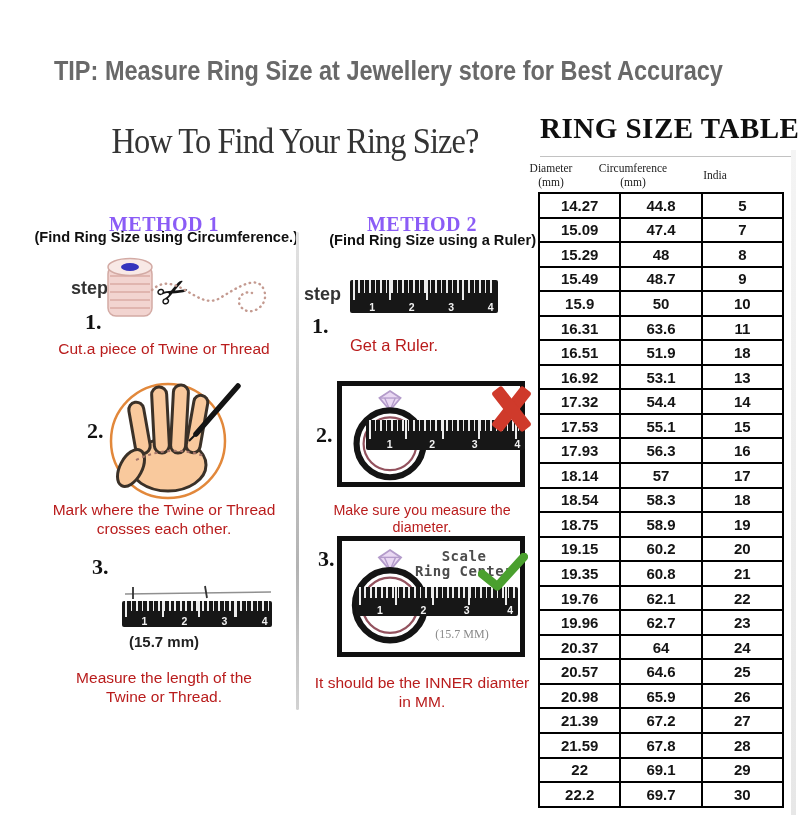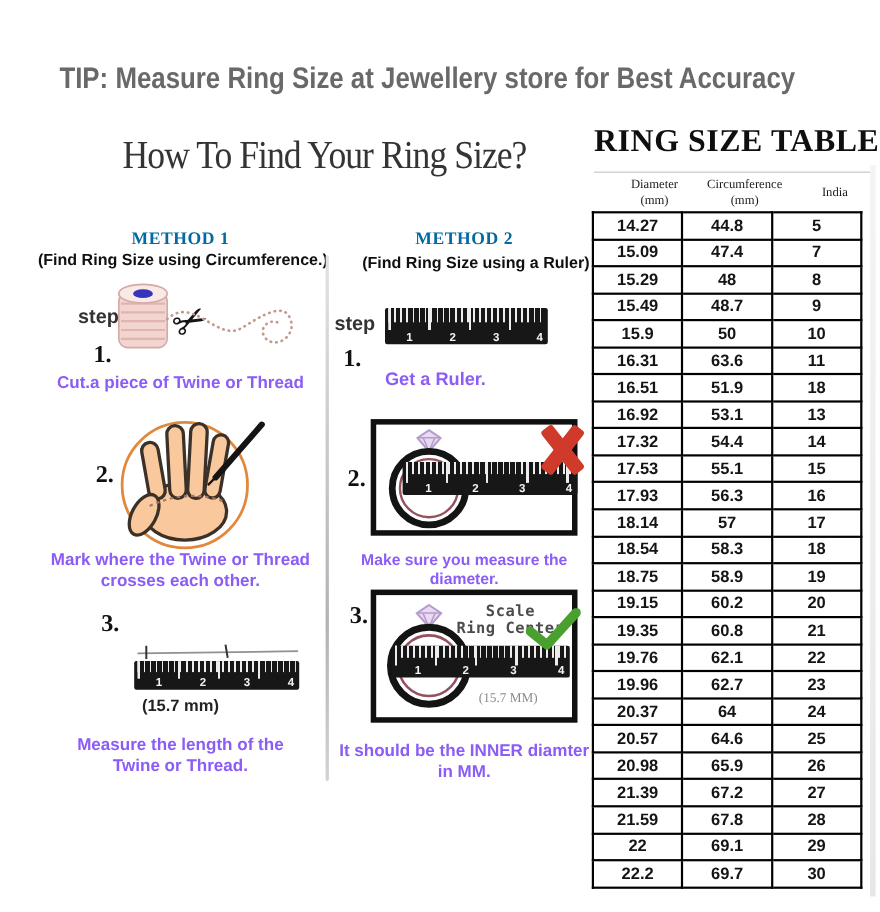--- a/index.html
+++ b/index.html
@@ -13,29 +13,29 @@
   
   .title{position:absolute;left:40px;top:120px;width:510px;text-align:center;
          font-family:"Liberation Serif","DejaVu Serif",serif;font-size:36px;color:#343434;
          letter-spacing:-1px;transform:scaleX(.9);transform-origin:center;}
 
   
   .col{position:absolute;top:196px;height:545px;}
   .m1{left:30px;width:268px;}
   .m2{left:308px;width:228px;}
   .m-head{position:absolute;top:0;left:0;width:100%;text-align:center;
-          font-family:"Liberation Serif","DejaVu Serif",serif;font-weight:700;font-size:16px;
-          color:#0369a1;letter-spacing:.5px;}
+          font-family:"Liberation Serif","DejaVu Serif",serif;font-weight:700;font-size:20px;
+          color:#8b5cf6;letter-spacing:.5px;}
   .m-sub{position:absolute;top:33px;left:0;width:100%;text-align:right;font-weight:700;
          font-size:14.6px;color:#101010;}
   .m2 .m-sub{top:36px;}
   .lbl-step{position:absolute;font-weight:700;font-size:18px;color:#333;}
   .num{position:absolute;font-family:"Liberation Serif",serif;font-weight:700;font-size:22px;color:#111;}
-  .caption{position:absolute;left:0;width:100%;text-align:center;font-weight:700;font-size:15.5px;
-           color:#8b5cf6;white-space:pre-line;line-height:1.2;}
+  .caption{position:absolute;left:0;width:100%;text-align:center;font-weight:400;font-size:15.5px;
+           color:#b91c1c;white-space:pre-line;line-height:1.2;}
   .note{position:absolute;left:0;width:100%;text-align:center;font-weight:700;font-size:15px;color:#222;}
 
   
   .m1 .lbl-step{left:41px;top:82px;}
   .twine{position:absolute;left:62px;top:58px;width:200px;height:78px;}
   .m1 .n1{left:55px;top:113px;}
   .m1 .c1{top:144px;}
   .m1 .n2{left:57px;top:222px;}
   .hand{position:absolute;left:68px;top:176px;width:152px;height:132px;}
   .m1 .c2{top:305px;}
@@ -86,21 +86,21 @@
 
   
   .divider{position:absolute;left:296px;top:232px;width:3px;height:478px;border-radius:2px;
            background:linear-gradient(180deg,#e2e2e2,#b3b3b3 70%,#d2d2d2);}
 
   
   .t-title{position:absolute;left:540px;top:112px;width:250px;text-align:center;
            font-family:"Liberation Serif","DejaVu Serif",serif;font-weight:700;font-size:29px;
            color:#0f0f0f;letter-spacing:.5px;white-space:nowrap;}
   .t-topline{position:absolute;left:540px;top:156px;width:252px;height:1px;background:#c2c2c2;}
-  .t-head{position:absolute;left:554px;top:159px;width:246px;height:33px;display:flex;text-align:center;}
+  .t-head{position:absolute;left:510px;top:159px;width:246px;height:33px;display:flex;text-align:center;}
   .t-h{width:82px;display:flex;flex-direction:column;justify-content:center;align-items:center;
        font-family:"Liberation Serif",serif;font-size:11.5px;color:#1b1b1b;line-height:1.2;}
   .t-body{position:absolute;left:538px;top:192px;width:246px;height:616px;
           border-collapse:collapse;table-layout:fixed;}
   .t-body td{border:2px solid #000;text-align:center;vertical-align:middle;
              font-weight:700;font-size:15px;color:#141414;padding:0;}
   .edge-shade{position:absolute;left:791px;top:150px;width:5px;height:665px;
               background:linear-gradient(#f4f4f4,#e7e7e7);}
 </style>
 </head>

